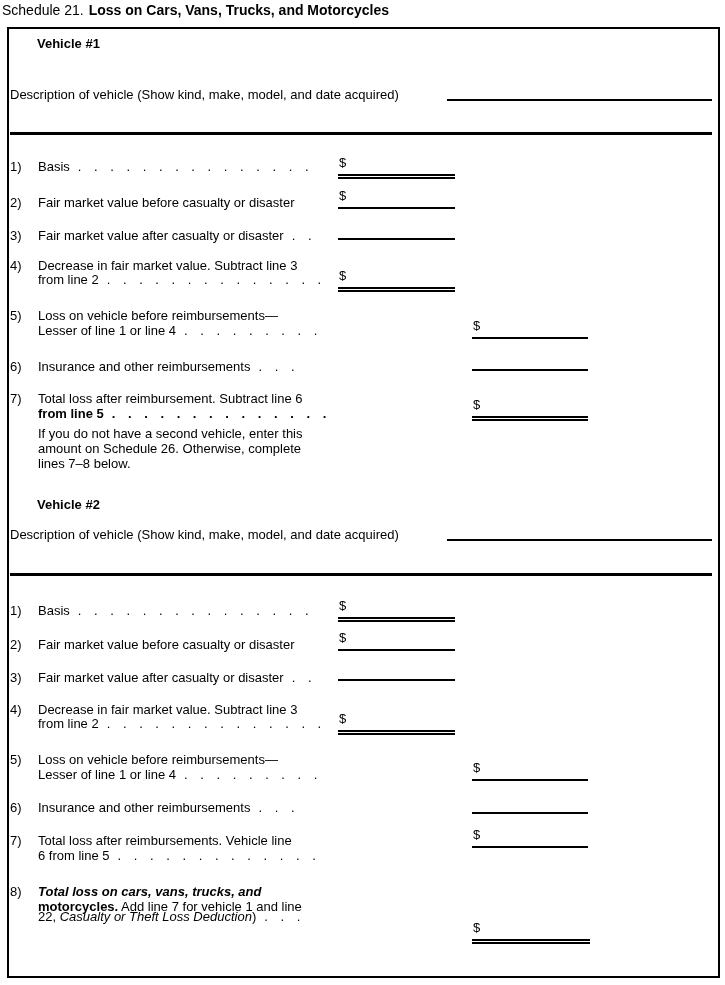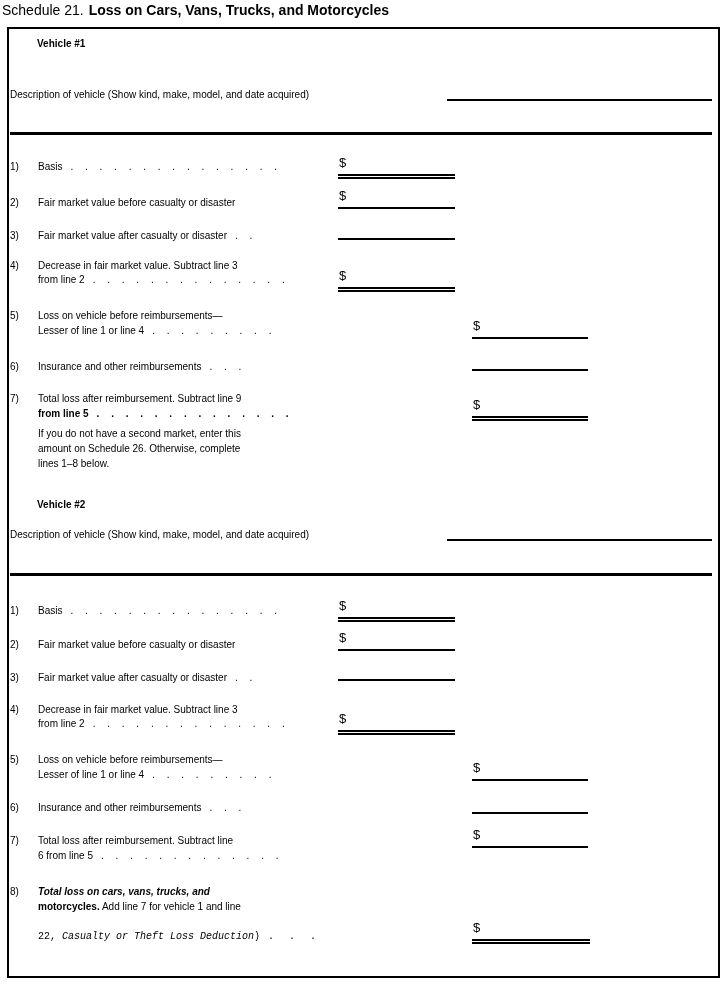--- a/index.html
+++ b/index.html
@@ -2,21 +2,21 @@
 <html><head>
 <meta charset="utf-8">
 <style>
   html,body{margin:0;padding:0;background:#fff;}
   .page{position:relative;width:725px;height:985px;background:#ffffff;
         font-family:"Liberation Sans",sans-serif;color:#000;overflow:hidden;}
   .title{position:absolute;left:2px;top:2px;font-size:14px;line-height:16px;white-space:nowrap;}
   .title .main{font-weight:700;margin-left:5px;}
   .box{position:absolute;left:7px;top:27px;width:713px;height:951px;
        border:2px solid #000;box-sizing:border-box;}
-  .t{position:absolute;font-size:10px;line-height:13px;white-space:nowrap;}
+  .t{position:absolute;font-size:13px;line-height:13px;white-space:nowrap;}
   .hd{font-weight:700;}
   .it{font-style:italic;}
   .bd{font-weight:700;}
   .ldr{word-spacing:9px;margin-left:8px;}
   .rule{position:absolute;background:#000;}
   .amt{position:absolute;height:18px;border-bottom:2px solid #000;box-sizing:content-box;}
   .amt.dbl::after{content:"";position:absolute;left:0;right:0;bottom:-5px;height:2px;background:#000;}
   .amt .ds{position:absolute;left:1px;top:0;font-size:13px;line-height:14px;}
 </style>
 </head>
@@ -62,29 +62,29 @@
   <div class="t" style="left:38px;top:324px;"><span>Lesser of line 1 or line 4</span><span class="ldr">. . . . . . . . .</span></div>
   <div class="amt" style="left:472px;top:319px;width:116px;">
       <span class="ds">$</span>
     </div>
 
   <div class="t" style="left:10px;top:360px;">6)</div>
   <div class="t" style="left:38px;top:360px;"><span>Insurance and other reimbursements</span><span class="ldr">. . .</span></div>
   <div class="amt" style="left:472px;top:351px;width:116px;"></div>
 
   <div class="t" style="left:10px;top:392px;">7)</div>
-  <div class="t" style="left:38px;top:392px;">Total loss after reimbursement. Subtract line 9</div>
+  <div class="t" style="left:38px;top:392px;">Total loss after reimbursement. Subtract line 6</div>
   <div class="t" style="left:38px;top:407px;font-weight:bold;"><span>from line 5</span><span class="ldr">. . . . . . . . . . . . . .</span></div>
   <div class="amt dbl" style="left:472px;top:398px;width:116px;">
       <span class="ds">$</span>
     </div>
 
-  <div class="t" style="left:38px;top:427px;">If you do not have a second market, enter this</div>
+  <div class="t" style="left:38px;top:427px;">If you do not have a second vehicle, enter this</div>
   <div class="t" style="left:38px;top:442px;">amount on Schedule 26. Otherwise, complete</div>
-  <div class="t" style="left:38px;top:457px;">lines 1–8 below.</div>
+  <div class="t" style="left:38px;top:457px;">lines 7–8 below.</div>
 
   <div class="t hd" style="left:37px;top:498px;">Vehicle #2</div>
 
   <div class="t" style="left:10px;top:528px;">Description of vehicle (Show kind, make, model, and date acquired)</div>
   <div class="rule" style="left:447px;top:539px;width:265px;height:2px;"></div>
   <div class="rule" style="left:10px;top:573px;width:702px;height:3px;"></div>
 
   <div class="t" style="left:10px;top:604px;">1)</div>
   <div class="t" style="left:38px;top:604px;"><span>Basis</span><span class="ldr">. . . . . . . . . . . . . . .</span></div>
   <div class="amt dbl" style="left:338px;top:599px;width:117px;">
@@ -113,27 +113,27 @@
   <div class="t" style="left:38px;top:768px;"><span>Lesser of line 1 or line 4</span><span class="ldr">. . . . . . . . .</span></div>
   <div class="amt" style="left:472px;top:761px;width:116px;">
       <span class="ds">$</span>
     </div>
 
   <div class="t" style="left:10px;top:801px;">6)</div>
   <div class="t" style="left:38px;top:801px;"><span>Insurance and other reimbursements</span><span class="ldr">. . .</span></div>
   <div class="amt" style="left:472px;top:794px;width:116px;"></div>
 
   <div class="t" style="left:10px;top:834px;">7)</div>
-  <div class="t" style="left:38px;top:834px;">Total loss after reimbursement. Subtract line</div>
+  <div class="t" style="left:38px;top:834px;">Total loss after reimbursements. Vehicle line</div>
   <div class="t" style="left:38px;top:849px;"><span>6 from line 5</span><span class="ldr">. . . . . . . . . . . . .</span></div>
   <div class="amt" style="left:472px;top:828px;width:116px;">
       <span class="ds">$</span>
     </div>
 
   <div class="t" style="left:10px;top:885px;">8)</div>
   <div class="t bd" style="left:38px;top:885px;font-style:italic;">Total loss on cars, vans, trucks, and</div>
   <div class="t" style="left:38px;top:900px;"><span class="bd">motorcycles.</span><span> Add line 7 for vehicle 1 and line</span></div>
-  <div class="t" style="left:38px;top:930px;font-family:Liberation Mono, monospace;"><span>22, </span><span class="it">Casualty or Theft Loss Deduction</span><span>)</span><span class="ldr">. . .</span></div>
+  <div class="t" style="left:38px;top:910px;"><span>22, </span><span class="it">Casualty or Theft Loss Deduction</span><span>)</span><span class="ldr">. . .</span></div>
   <div class="amt dbl" style="left:472px;top:921px;width:118px;">
       <span class="ds">$</span>
     </div>
 
 </div>
 
 </body></html>

